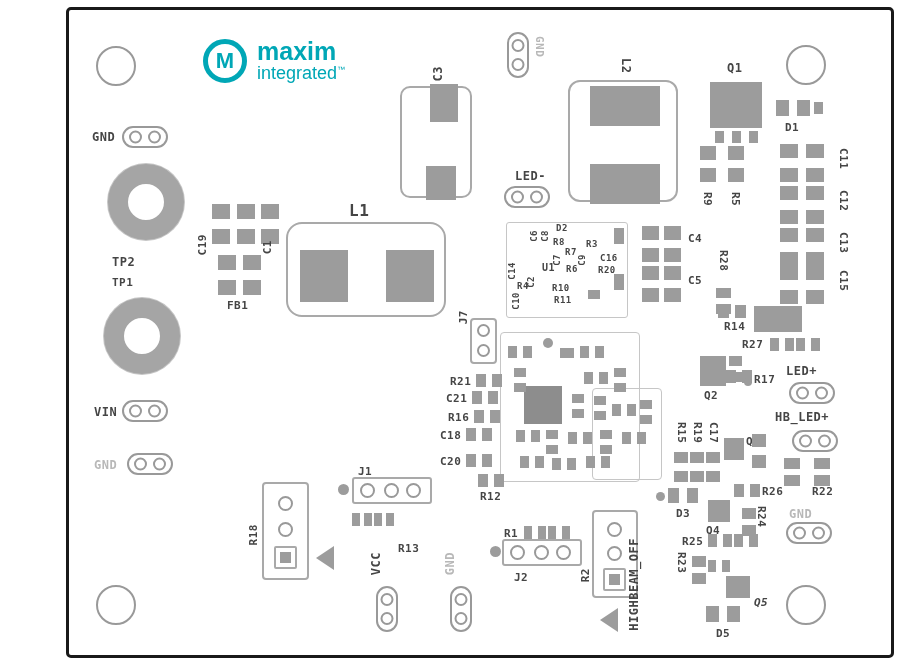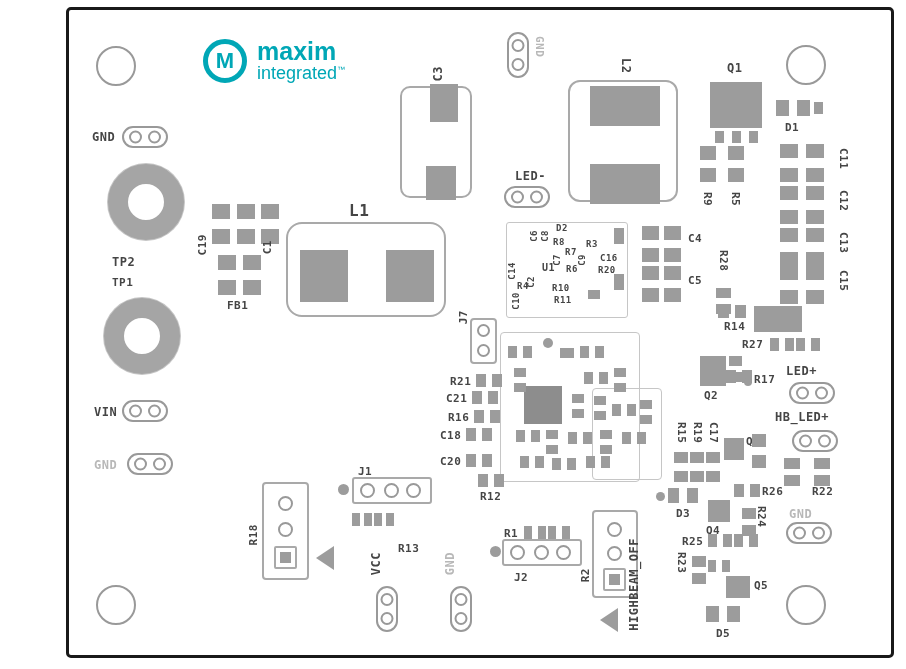--- a/index.html
+++ b/index.html
@@ -175,21 +175,21 @@
     <div class="cmp chipV" style="left: 742px; top: 508px; width: 14px; height: 28px;"></div>
     <div class="cmp text muted" style="left: 789px; top: 508px; font-size: 12px;">GND</div>
     <div class="cmp pad2h" style="left: 786px; top: 522px; width: 46px; height: 22px;"></div>
     <div class="cmp text" style="left: 682px; top: 536px; font-size: 11px;">R25</div>
     <div class="cmp chipH" style="left: 708px; top: 534px; width: 24px; height: 13px;"></div>
     <div class="cmp chipH" style="left: 734px; top: 534px; width: 24px; height: 13px;"></div>
     <div class="cmp text vdown" style="left: 676px; top: 552px; font-size: 11px;">R23</div>
     <div class="cmp chipV" style="left: 692px; top: 556px; width: 14px; height: 28px;"></div>
     <div class="cmp chipH" style="left: 708px; top: 560px; width: 22px; height: 12px;"></div>
     <div class="cmp body" style="left: 726px; top: 576px; width: 24px; height: 22px;"></div>
-    <div class="cmp text" style="left: 754px; top: 580px; font-size: 11px;">Q5</div>
+    <div class="cmp text" style="left: 754px; top: 597px; font-size: 11px; font-style: italic;">Q5</div>
     <div class="cmp chipH" style="left: 706px; top: 606px; width: 34px; height: 16px;"></div>
     <div class="cmp text" style="left: 716px; top: 628px; font-size: 11px;">D5</div>
     <div class="cmp text vup" style="left: 458px; top: 310px; font-size: 11px;">J7</div>
     <div class="cmp outline" style="left: 470px; top: 318px; width: 27px; height: 46px; border-radius: 4px;"></div>
     <div class="cmp hole" style="left: 477px; top: 324px; width: 13px; height: 13px;"></div>
     <div class="cmp hole" style="left: 477px; top: 344px; width: 13px; height: 13px;"></div>
     <div class="cmp outline light" style="left: 500px; top: 332px; width: 140px; height: 150px; border-radius: 4px;"></div>
     <div class="cmp outline light" style="left: 592px; top: 388px; width: 70px; height: 92px; border-radius: 4px;"></div>
     <div class="cmp dot" style="left: 543px; top: 338px; width: 10px; height: 10px;"></div>
     <div class="cmp body dark" style="left: 524px; top: 386px; width: 38px; height: 38px;"></div>

